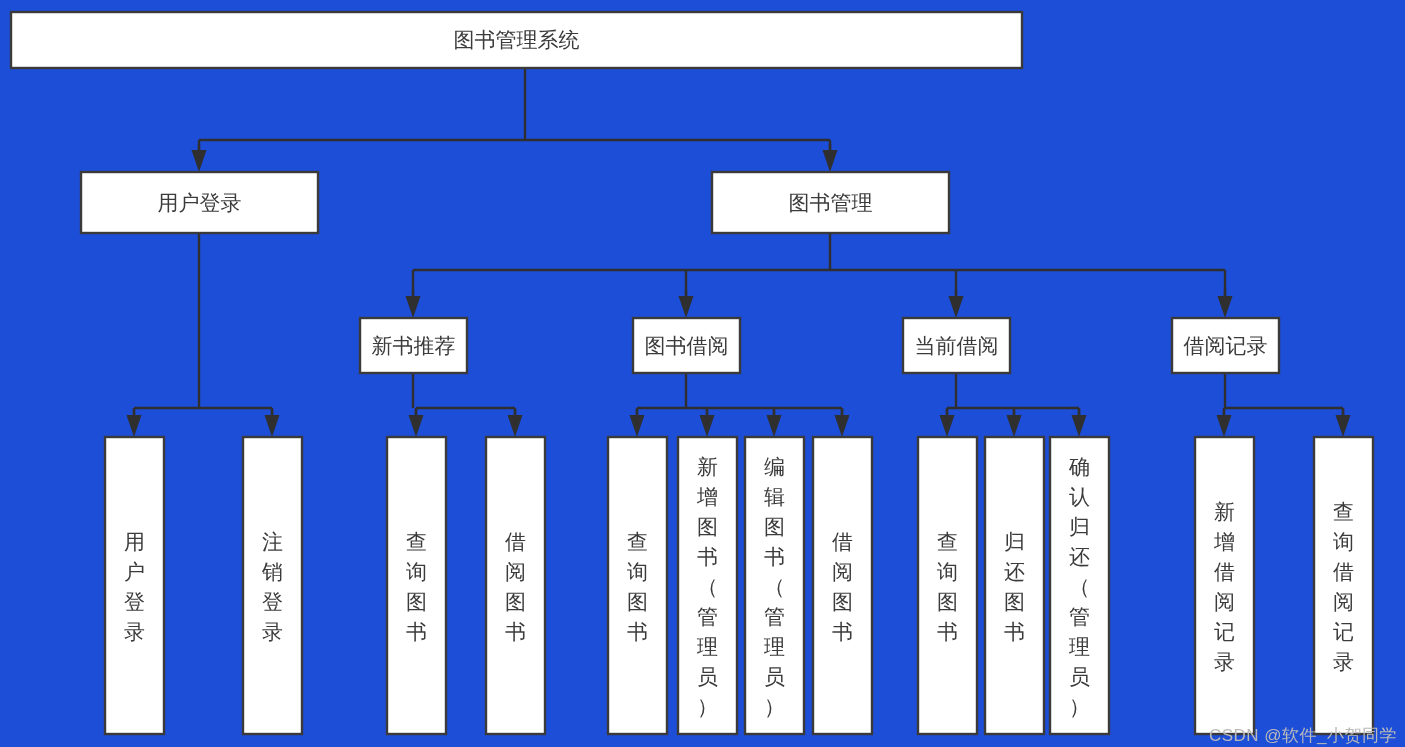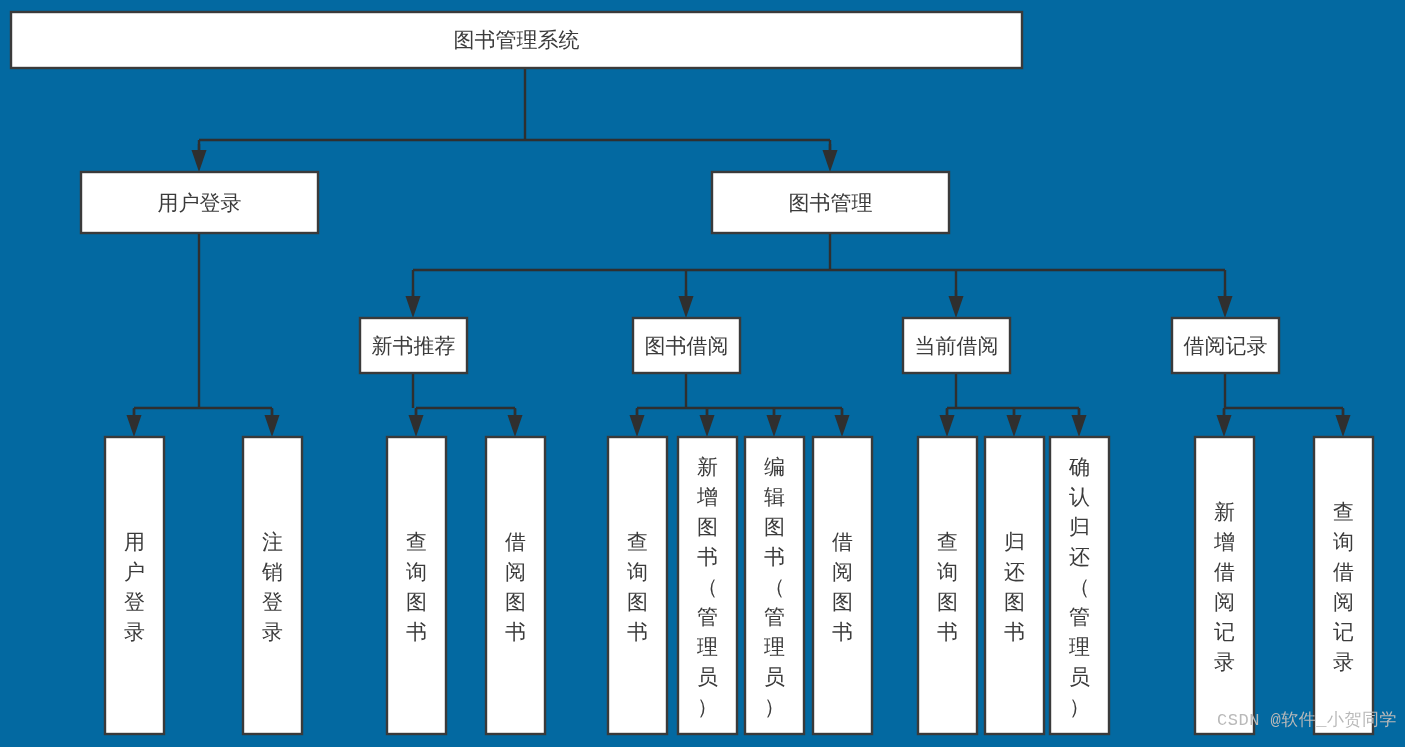--- a/index.html
+++ b/index.html
@@ -2,44 +2,44 @@
 <html><head>
 <meta charset="utf-8">
 <style>
   html,body{margin:0;padding:0;}
   body{
     width:1405px;height:747px;
     background:#ffffff;
     font-family:"DejaVu Sans","Liberation Sans",sans-serif;
     overflow:hidden;
   }
-  #diagram-root{position:relative;width:1405px;height:747px;background:#0369a1;}
+  #diagram-root{position:relative;width:1405px;height:747px;background:#1d4ed8;}
   svg#diagram-svg{position:absolute;left:0;top:0;width:1405px;height:747px;}
   .node-box{fill:#ffffff;stroke:#3a3a3a;stroke-width:2.4;}
   .conn{stroke:#2f2f2f;stroke-width:2.4;fill:none;}
   .arrow-head{fill:#2f2f2f;stroke:none;}
   .node-label{
     fill:#3b3b3b;
     font-family:"DejaVu Sans","Liberation Sans",sans-serif;
     font-size:21px;
     text-anchor:middle;
     dominant-baseline:middle;
   }
   .node-label-v{
     fill:#3b3b3b;
     font-family:"DejaVu Sans","Liberation Sans",sans-serif;
     font-size:21px;
     text-anchor:middle;
   }
   .watermark{
     position:absolute;
-    right:8px;bottom:16px;
+    right:8px;bottom:0;
     color:#b9b9b9;
     font-size:17px;
-    font-family:Liberation Mono, monospace;
+    font-family:Liberation Sans, sans-serif;
     letter-spacing:.5px;
     white-space:nowrap;
     pointer-events:none;
   }
 </style>
 </head>
 <body>
 
 <div id="diagram-root">
   <svg id="diagram-svg" viewBox="0 0 1405 747" xmlns="http://www.w3.org/2000/svg">

